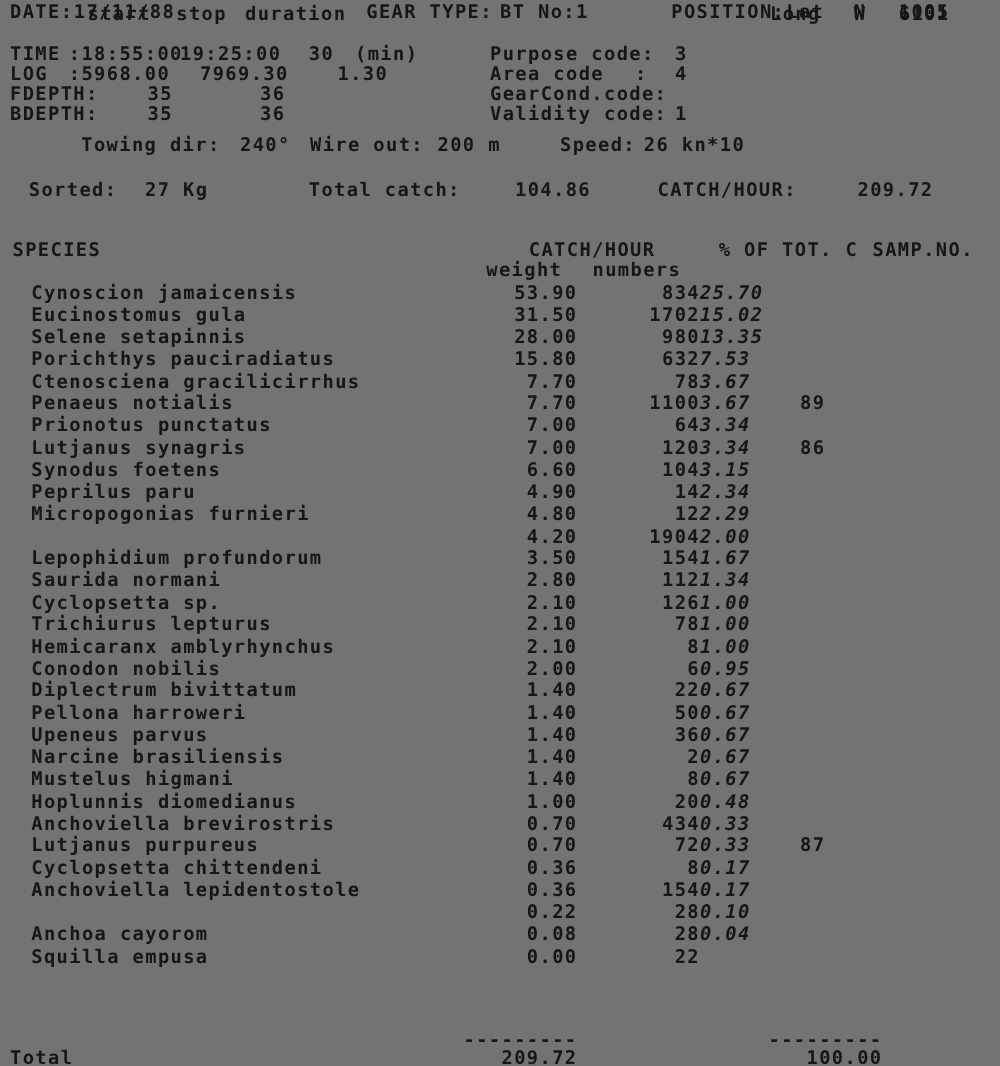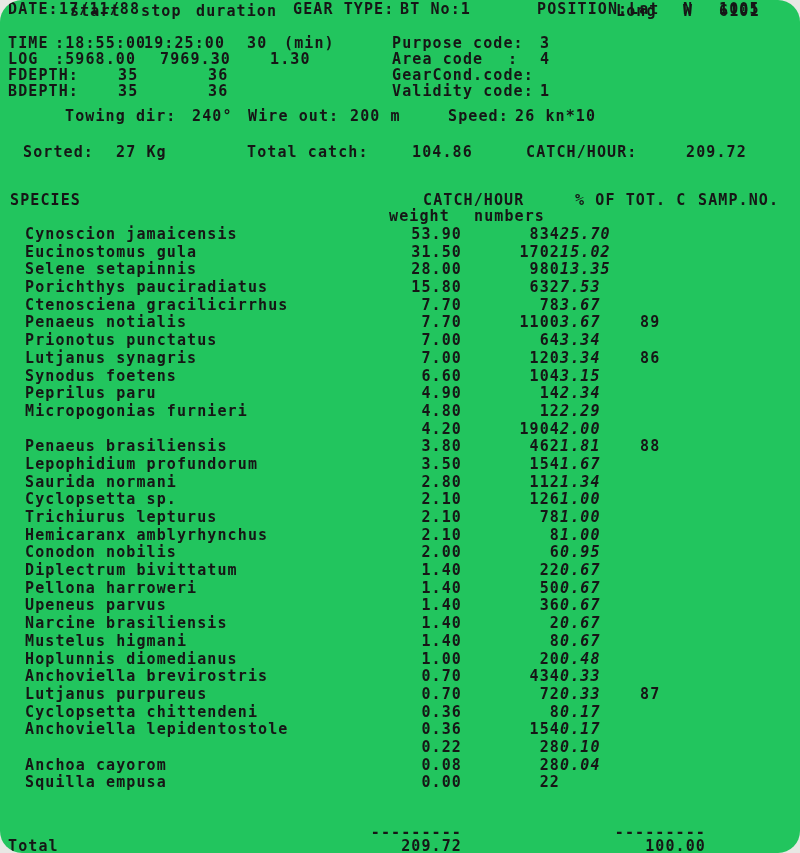--- a/index.html
+++ b/index.html
@@ -1,27 +1,26 @@
 <!DOCTYPE html>
 <html><head>
 <meta charset="utf-8">
 <style>
   html,body{margin:0;padding:0;background:#e8e8e4;}
   .page{
     position:relative;
     width:800px;height:853px;
     margin:0 auto;
-    background:#22c55e;
+    background:#737373;
     font-family:"DejaVu Sans Mono", monospace;
     font-size:15px;
     font-weight:700;
     color:#161616;
     letter-spacing:1.1px;
     overflow:hidden;
-    border-radius:22px;
   }
   .t{position:absolute;white-space:pre;line-height:15px;}
   
   .y1{top:2px}.y2{top:4px}.y3{top:36px}.y4{top:52px}.y5{top:68px}.y6{top:84px}.y7{top:109px}
   .ysum{top:145px}
   .yth{top:193px}.yth2{top:209px}
   
   .rows{position:absolute;top:226px;left:0;width:800px;}
   .row{position:relative;height:17.7px;}
   .c{position:absolute;top:0;white-space:pre;line-height:17px;}
@@ -195,27 +194,20 @@
       <span class="c s"></span>
     </div>
 
     <div class="row">
       <span class="c w">4.20</span>
       <span class="c n">1904</span>
       <span class="c p">2.00</span>
       <span class="c s"></span>
     </div>
 
-    <div class="row">
-      <span class="c name">Penaeus brasiliensis</span>
-      <span class="c w">3.80</span>
-      <span class="c n">462</span>
-      <span class="c p">1.81</span>
-      <span class="c s">88</span>
-    </div>
 
     <div class="row">
       <span class="c name">Lepophidium profundorum</span>
       <span class="c w">3.50</span>
       <span class="c n">154</span>
       <span class="c p">1.67</span>
       <span class="c s"></span>
     </div>
 
     <div class="row">

